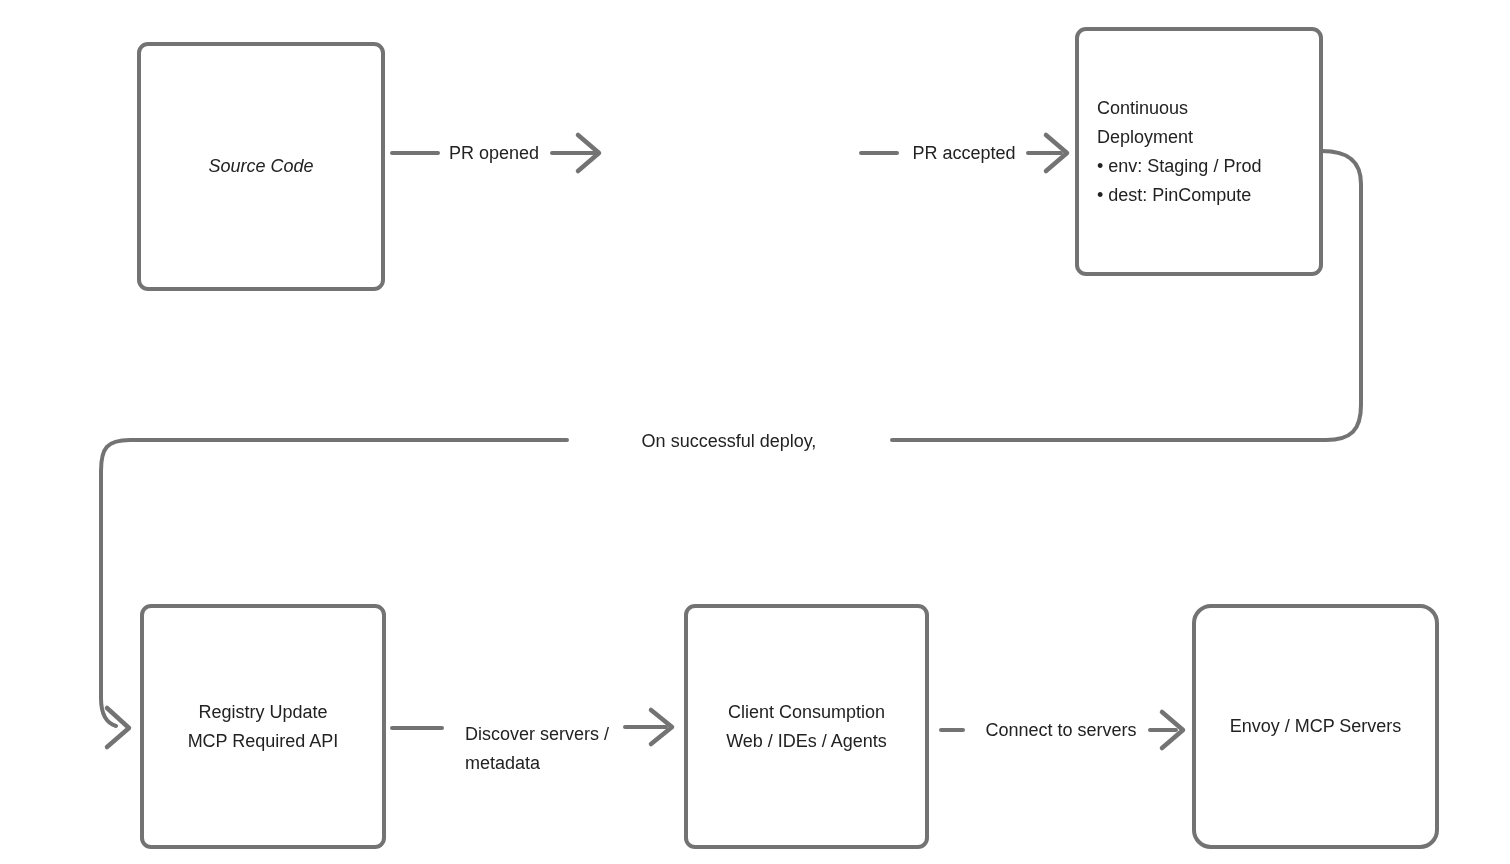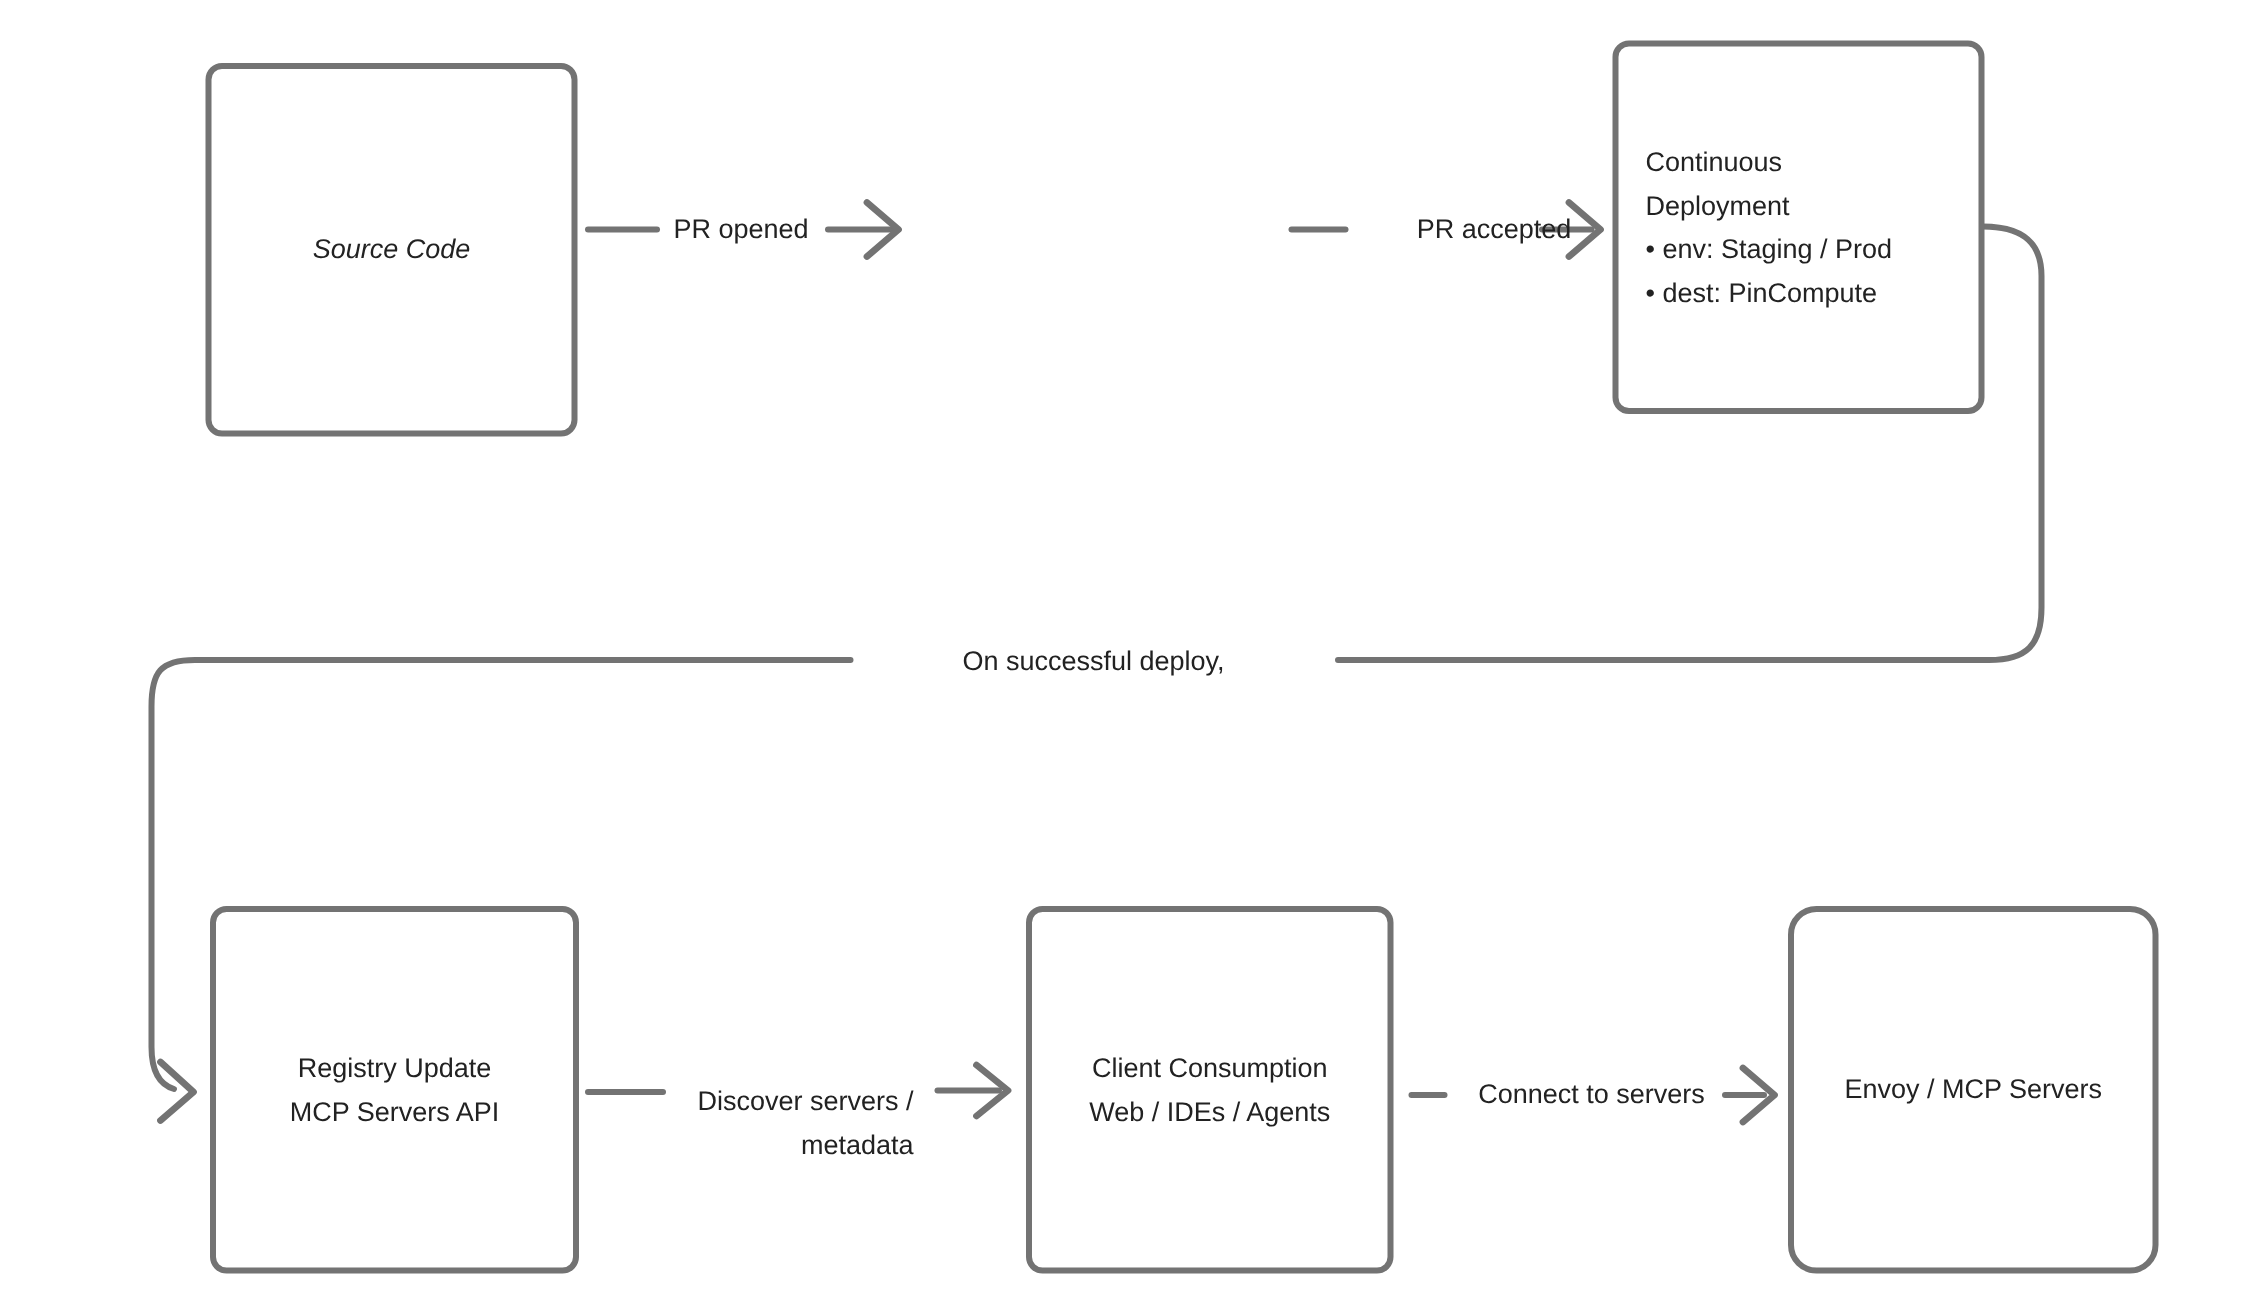--- a/index.html
+++ b/index.html
@@ -37,25 +37,25 @@
   #n-source{left:137px;top:42px;width:248px;height:249px;font-style:italic;}
   #n-validation{left:607px;top:27px;width:247px;height:249px;}
   #n-validation .nline + .nline{margin-top:29px;}
   #n-deploy{left:1075px;top:27px;width:248px;height:249px;align-items:flex-start;text-align:left;padding-left:18px;}
   #n-registry{left:140px;top:604px;width:246px;height:245px;}
   #n-client{left:684px;top:604px;width:245px;height:245px;}
   #n-envoy{left:1192px;top:604px;width:247px;height:245px;border-radius:19px;}
   .edge-label{
     position:absolute;
     transform:translate(-50%,-50%);
-    text-align:right;
+    text-align:left;
     white-space:nowrap;
   }
   #lbl-pr-opened{left:494px;top:153px;}
-  #lbl-pr-accepted{left:964px;top:153px;margin-left:32px;}
+  #lbl-pr-accepted{left:964px;top:153px;}
   #lbl-on-deploy{left:729px;top:441px;}
   #lbl-discover{left:537px;top:730px;margin-top:19px;}
   #lbl-connect{left:1061px;top:730px;}
 </style>
 </head>
 <body>
 
 <div class="diagram">
 
   <svg class="connectors" viewBox="0 0 1510 864">
@@ -87,21 +87,21 @@
 
   <div class="node" id="n-deploy">
     <div class="nline">Continuous</div>
     <div class="nline">Deployment</div>
     <div class="nline">• env: Staging / Prod</div>
     <div class="nline">• dest: PinCompute</div>
   </div>
 
   <div class="node" id="n-registry">
     <div class="nline">Registry Update</div>
-    <div class="nline">MCP Servers API</div>
+    <div class="nline">MCP Required API</div>
   </div>
 
   <div class="node" id="n-client">
     <div class="nline">Client Consumption</div>
     <div class="nline">Web / IDEs / Agents</div>
   </div>
 
   <div class="node" id="n-envoy">
     <div class="nline">Envoy / MCP Servers</div>
   </div>

